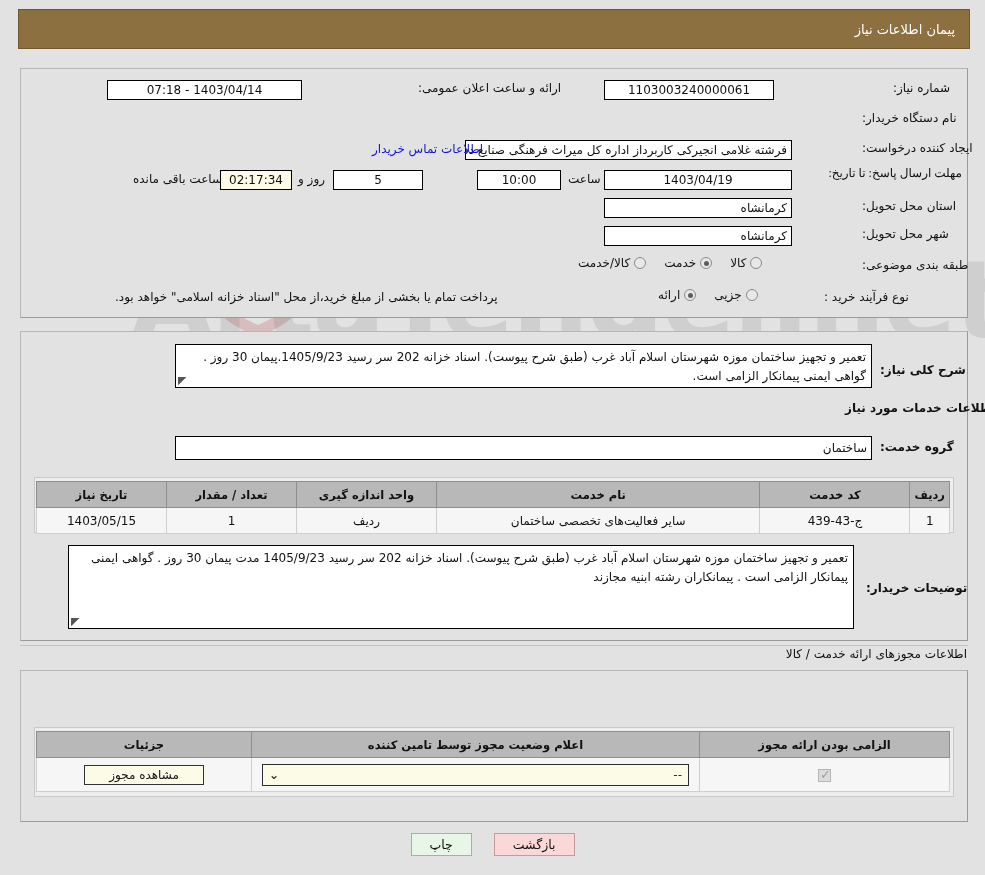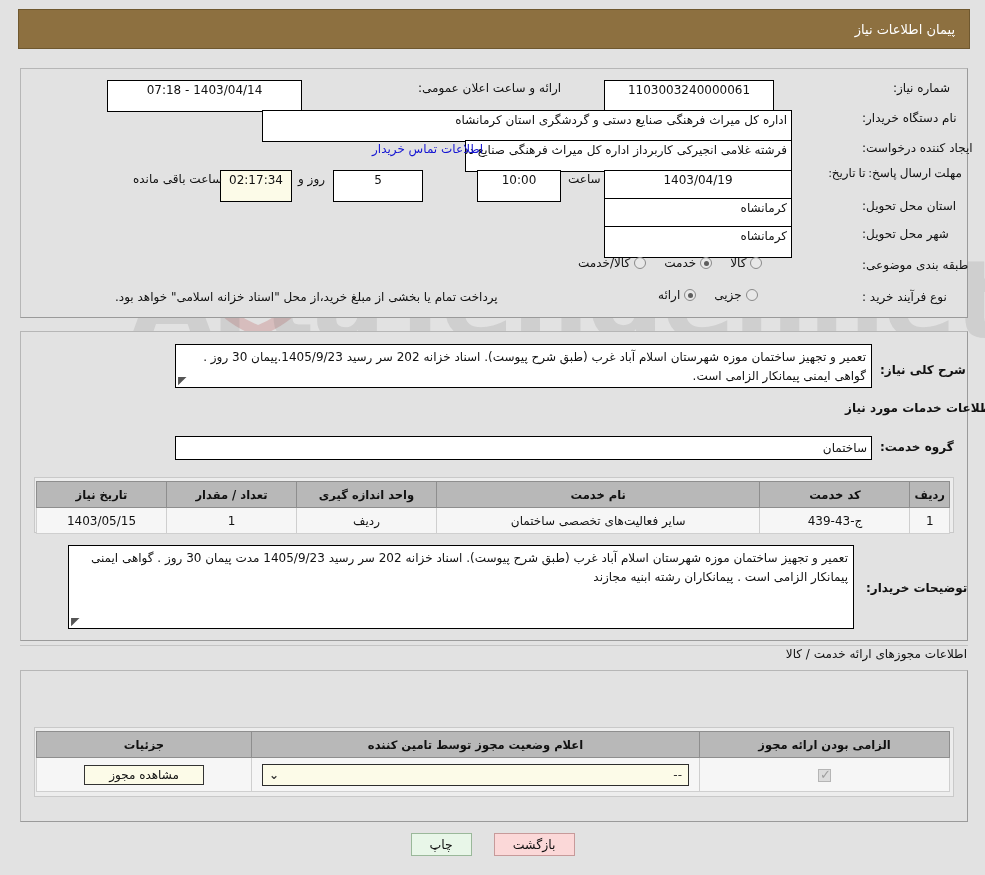--- a/index.html
+++ b/index.html
@@ -86,21 +86,21 @@
   .lbl {
     font-size: 12px;
     color: #111;
     white-space: nowrap;
     text-align: right;
   }
   .lbl.bold { font-weight: bold; }
   .fld {
     background: #fff;
     border: 1px solid #000;
-    height: 32px;
+    height: 20px;
     line-height: 18px;
     font-size: 12px;
     padding: 0 4px;
     color: #111;
     text-align: center;
     white-space: nowrap;
     overflow: hidden;
     font-family: "DejaVu Sans", "Liberation Sans", sans-serif;
   }
   .fld.rtl-text { text-align: right; }
@@ -303,21 +303,20 @@
   <div class="fld" style="position:absolute; left:604px; top:80px; width:170px; z-index:3;">1103003240000061</div>
 
   <div class="row" style="left:418px; top:81px; z-index:3;">
     <span class="lbl">ارائه و ساعت اعلان عمومی:</span>
   </div>
   <div class="fld" style="position:absolute; left:107px; top:80px; width:195px; z-index:3;">1403/04/14 - 07:18</div>
 
   <div class="row" style="left:862px; top:111px; z-index:3;">
     <span class="lbl">نام دستگاه خریدار:</span>
   </div>
-  <div class="fld rtl-text" style="position:absolute; left:262px; top:110px; width:530px; z-index:3;">اداره کل میراث فرهنگی  صنایع دستی و گردشگری استان کرمانشاه</div>
 
   <div class="row" style="left:862px; top:141px; z-index:3;">
     <span class="lbl">ایجاد کننده درخواست:</span>
   </div>
   <div class="fld rtl-text" style="position:absolute; left:465px; top:140px; width:327px; z-index:3;">فرشته غلامی انجیرکی کاربرداز اداره کل میراث فرهنگی  صنایع دستی و گردشگ</div>
   <a class="link" style="position:absolute; left:372px; top:142px; z-index:3;">اطلاعات تماس خریدار</a>
 
   <div class="row" style="left:862px; top:165px; width:100px; display:block; line-height:16px; z-index:3;font-family:Liberation Serif, serif;">
     <span class="lbl">مهلت ارسال پاسخ: تا تاریخ:</span>
   </div>
@@ -348,21 +347,21 @@
     <div class="radio-group">
       <span class="radio on"></span>
       <span class="lbl">خدمت</span>
     </div>
     <div class="radio-group">
       <span class="radio"></span>
       <span class="lbl">کالا/خدمت</span>
     </div>
   </div>
 
-  <span class="lbl" style="position:absolute; left:862px; top:290px; z-index:3;">نوع فرآیند خرید :</span>
+  <span class="lbl" style="position:absolute; left:824px; top:290px; z-index:3;">نوع فرآیند خرید :</span>
   <div style="position:absolute; left:640px; top:288px; display:flex; align-items:center; z-index:3;">
     <div class="radio-group">
       <span class="radio"></span>
       <span class="lbl">جزیی</span>
     </div>
     <div class="radio-group">
       <span class="radio on"></span>
       <span class="lbl">ارائه</span>
     </div>
   </div>

